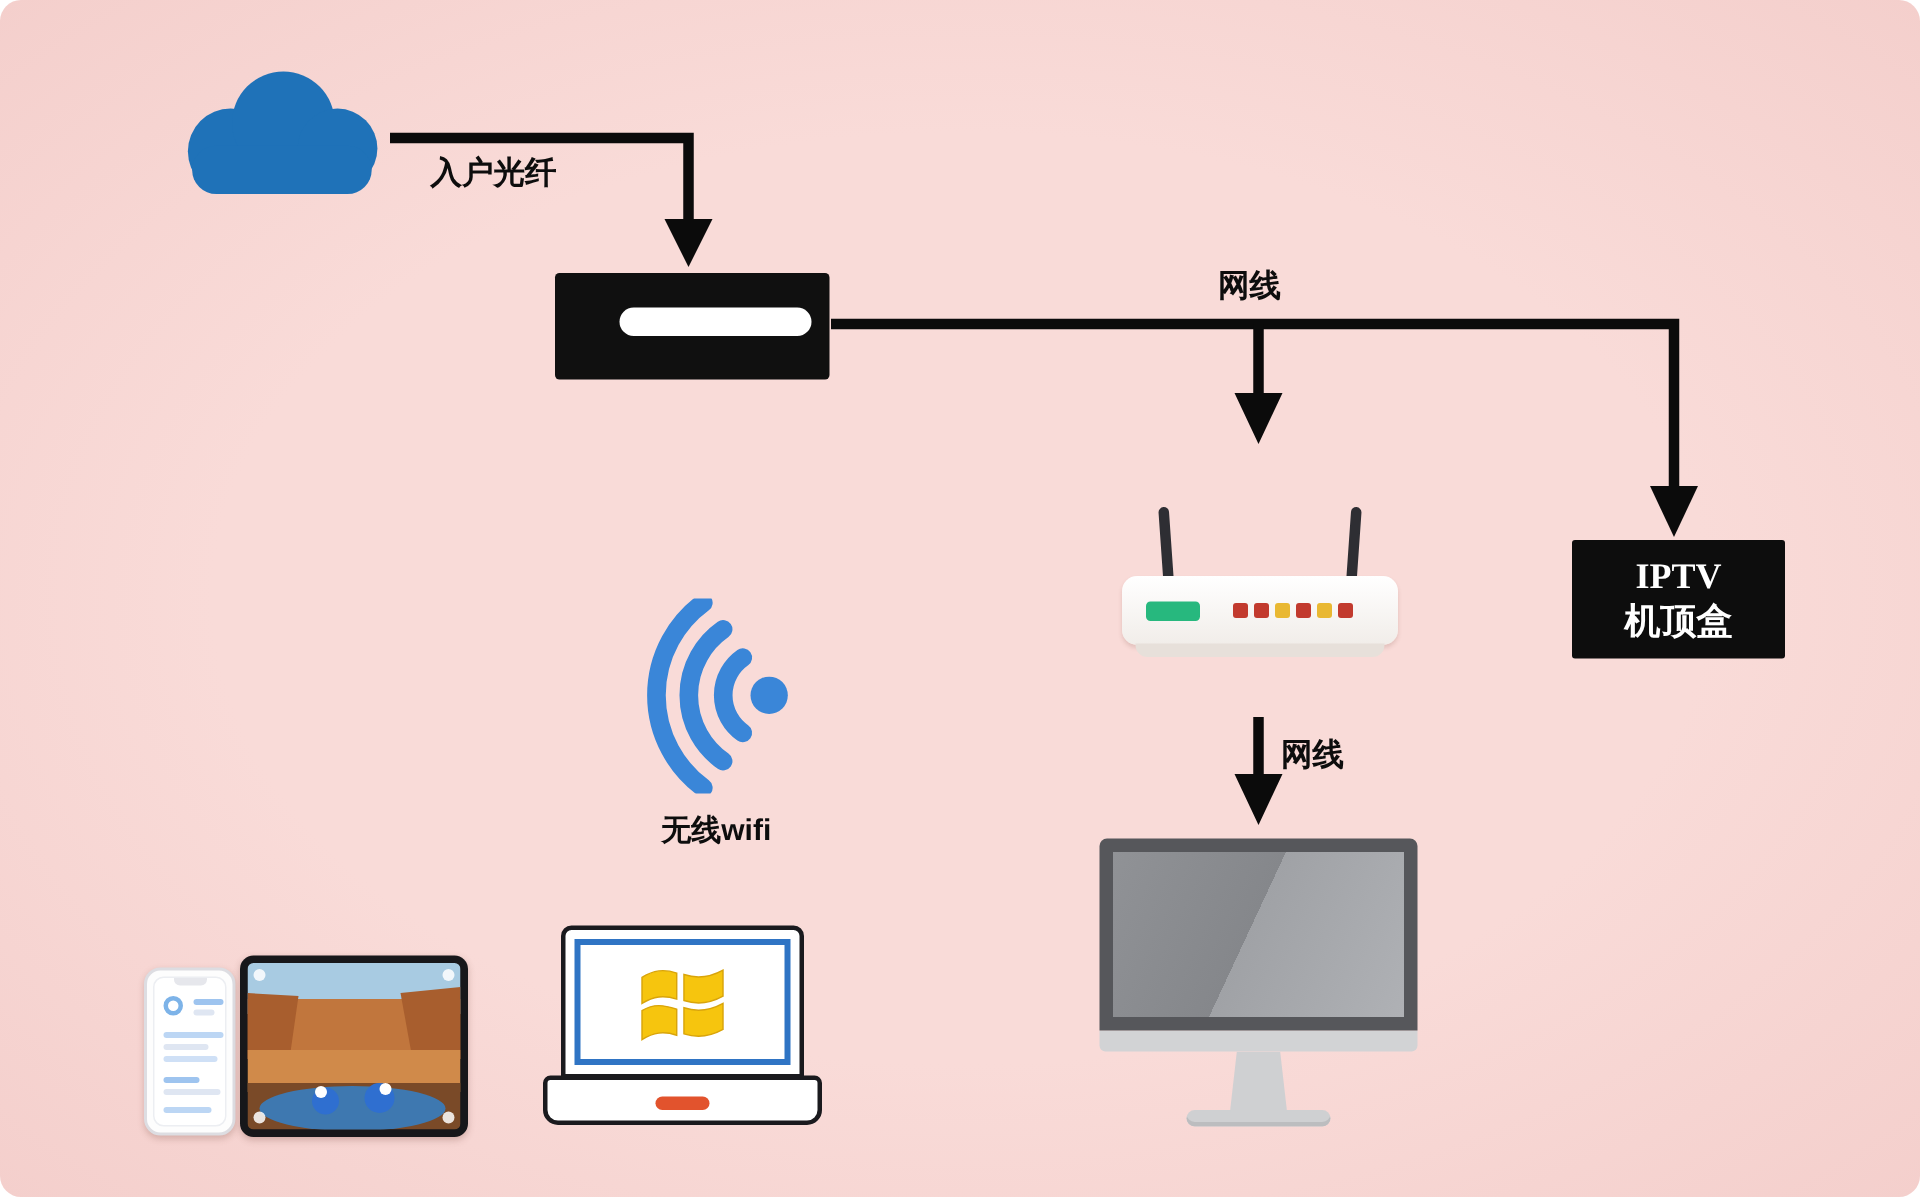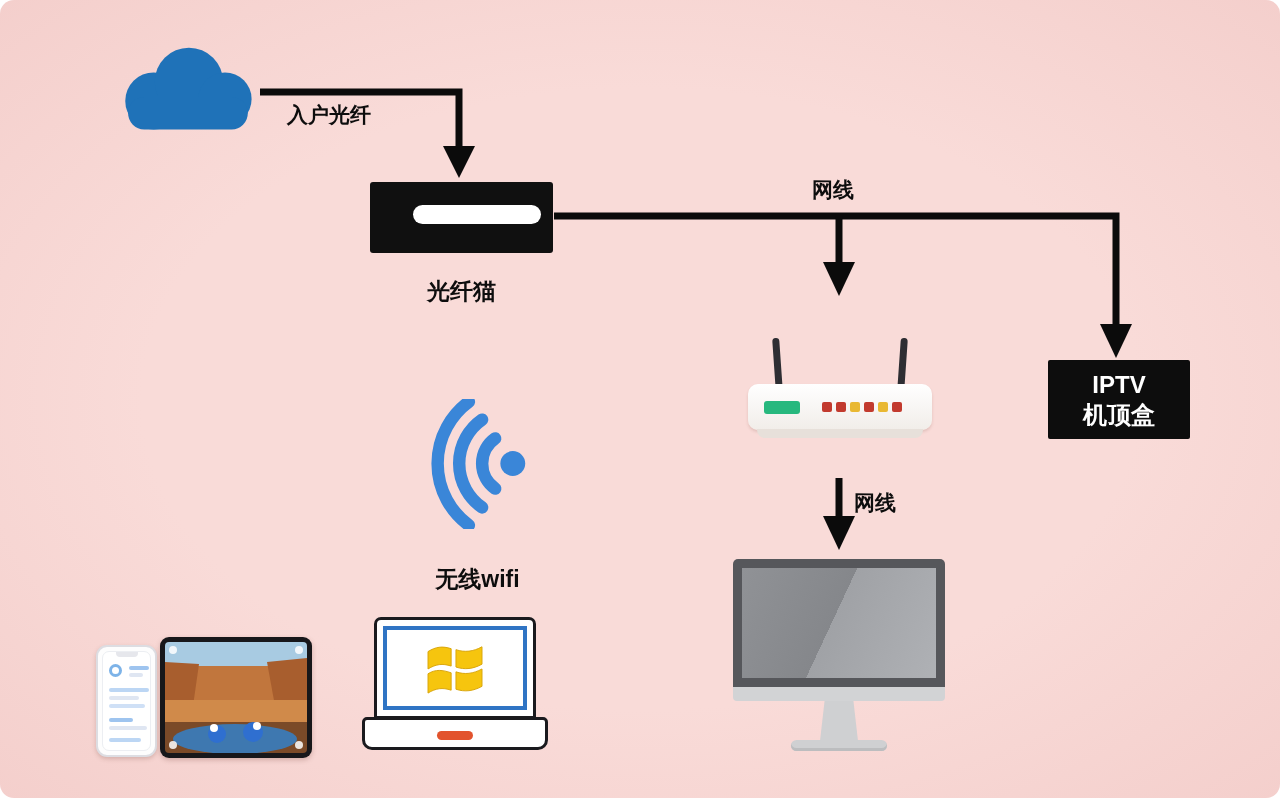--- a/index.html
+++ b/index.html
@@ -37,21 +37,21 @@
     background:#27b87e;border-radius:3px;}
   .dots{position:absolute;left:74px;top:18px;display:flex;gap:4px;}
   .dot{width:10px;height:10px;border-radius:2px;}
   .dot.r{background:#c23a2e;}
   .dot.y{background:#e9b832;}
 
   
   .iptv{position:absolute;left:1048px;top:360px;width:142px;height:79px;
     background:#0d0d0d;color:#ffffff;display:flex;flex-direction:column;
     align-items:center;justify-content:center;font-weight:700;font-size:24px;
-    line-height:1.25;border-radius:2px;}
+    line-height:1.25;border-radius:2px;font-family:Liberation Serif, serif;}
 
   
   .wifi{position:absolute;left:420px;top:399px;width:110px;height:130px;}
 
   
   .monitor{position:absolute;left:733px;top:559px;width:212px;height:206px;}
   .monitor-top{position:relative;width:212px;height:128px;background:#56575b;
     border-radius:5px 5px 0 0;padding:9px;}
   .monitor-screen{width:100%;height:100%;
     background:linear-gradient(115deg,#909296 0%,#85878b 47%,#a0a2a6 47%,#afb1b5 100%);}
@@ -124,23 +124,22 @@
     <g fill="#1f72b8">
       <circle cx="45" cy="62" r="30"></circle>
       <circle cx="82" cy="42" r="36"></circle>
       <circle cx="120" cy="60" r="28"></circle>
       <rect x="18" y="58" width="126" height="34" rx="17"></rect>
     </g>
   </svg>
 
   <div class="lbl" style="left:287px;top:101px;font-size:21px;">入户光纤</div>
   <div class="lbl" style="left:812px;top:176px;font-size:21px;">网线</div>
-  <div class="lbl center" style="left:370px;top:276px;width:183px;font-size:23px;">光纤猫</div>
   <div class="lbl" style="left:854px;top:489px;font-size:21px;">网线</div>
-  <div class="lbl center" style="left:420px;top:564px;width:115px;font-size:23px;">无线wifi</div>
+  <div class="lbl center" style="left:420px;top:540px;width:115px;font-size:20px;">无线wifi</div>
 
   <div class="modem">
     <div class="modem-slot"></div>
   </div>
 
   <div class="router">
     <div class="antenna left"></div>
     <div class="antenna right"></div>
     <div class="router-body">
       <div class="light-green"></div>

